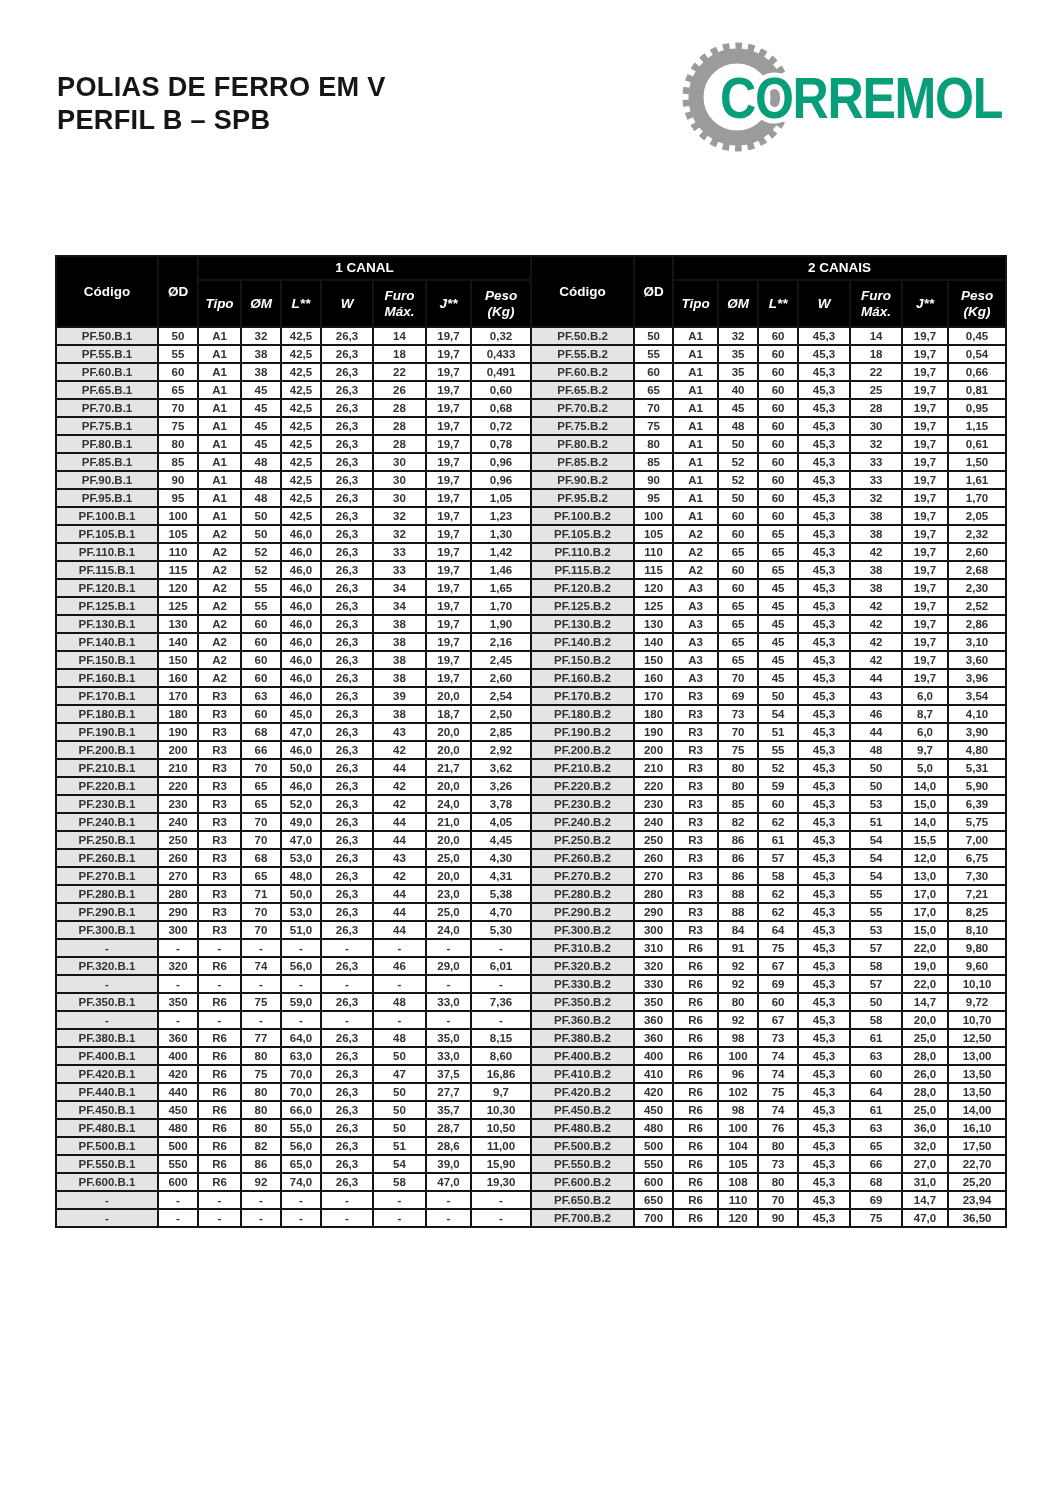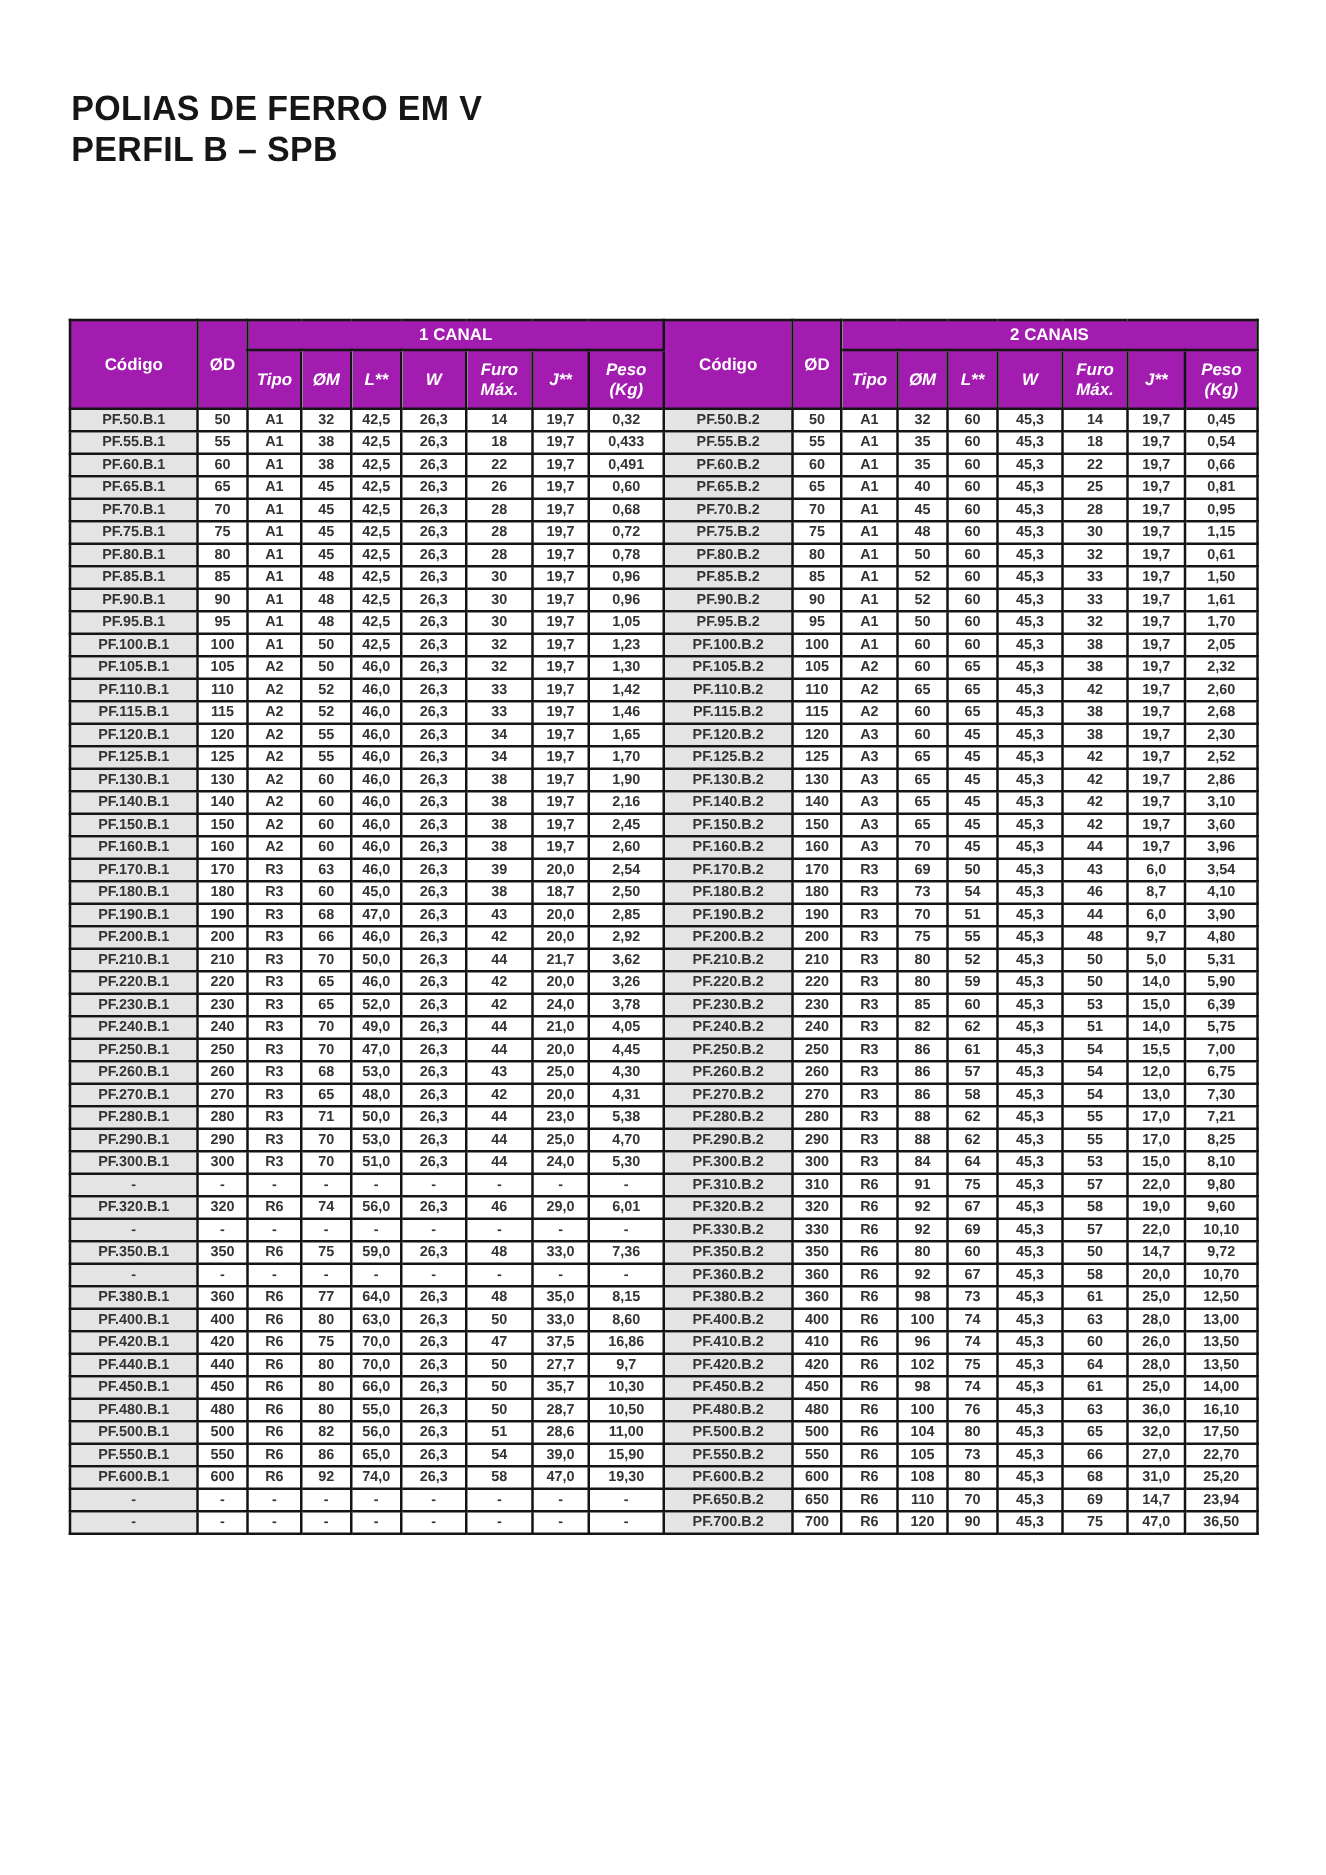--- a/index.html
+++ b/index.html
@@ -9,21 +9,21 @@
   .title-block{position:absolute;left:57px;top:70px;color:#161616;font-weight:bold;
                font-size:28px;line-height:1.18;transform:scaleX(.97);transform-origin:left top;
                letter-spacing:.3px;}
   
   .logo{position:absolute;left:680px;top:36px;width:330px;height:122px;}
   
   table.spec{position:absolute;left:55px;top:255px;width:950px;border-collapse:collapse;
              table-layout:fixed;}
   table.spec th,table.spec td{border:2px solid #141414;text-align:center;vertical-align:middle;
              overflow:hidden;white-space:nowrap;}
-  table.spec thead th{background:#a21caf;color:#ffffff;font-weight:bold;font-size:13.5px;
+  table.spec thead th{background:#000000;color:#ffffff;font-weight:bold;font-size:13.5px;
              line-height:1.12;padding:1px 0;white-space:normal;}
   table.spec thead tr.group-row th{height:20px;}
   table.spec thead tr.sub-row th{height:43px;font-style:italic;}
   table.spec td{height:16px;line-height:16px;padding:0 1px;font-size:11.5px;font-weight:600;
              color:#333333;background:#ffffff;}
   table.spec td.codigo{background:#e4e4e4;}
   
   .footer-url{position:absolute;top:1422px;left:0;width:100%;text-align:center;
               font-family:"DejaVu Serif",serif;font-size:21px;color:#0a9b76;}
   .page-number{position:absolute;left:950px;top:1363px;font-size:31px;color:#0a9b76;}
@@ -31,20 +31,29 @@
 </head>
 <body>
 
 <div class="page">
 
   <div class="title-block">
     <div>POLIAS DE FERRO EM V</div>
     <div>PERFIL B – SPB</div>
   </div>
 
+  <div class="logo">
+    <svg width="330" height="122" viewBox="0 0 330 122">
+      <g>
+        <circle cx="57" cy="61" r="50" fill="none" stroke="#9b9b9b" stroke-width="9" stroke-dasharray="6.5 5.8"></circle>
+        <circle cx="57" cy="61" r="41" fill="none" stroke="#9b9b9b" stroke-width="15"></circle>
+      </g>
+      <text x="40" y="82" font-size="57" font-weight="bold" letter-spacing="-1.5" fill="#089e7a" stroke="#ffffff" stroke-width="10" paint-order="stroke" textLength="282" lengthAdjust="spacingAndGlyphs" style="font-family:'Liberation Sans',sans-serif">CORREMOL</text>
+    </svg>
+  </div>
 
   <table class="spec">
     <colgroup>
       <col style="width:102px">
         <col style="width:40px">
         <col style="width:43px">
         <col style="width:40px">
       <col style="width:40px">
         <col style="width:52px">
         <col style="width:53px">

